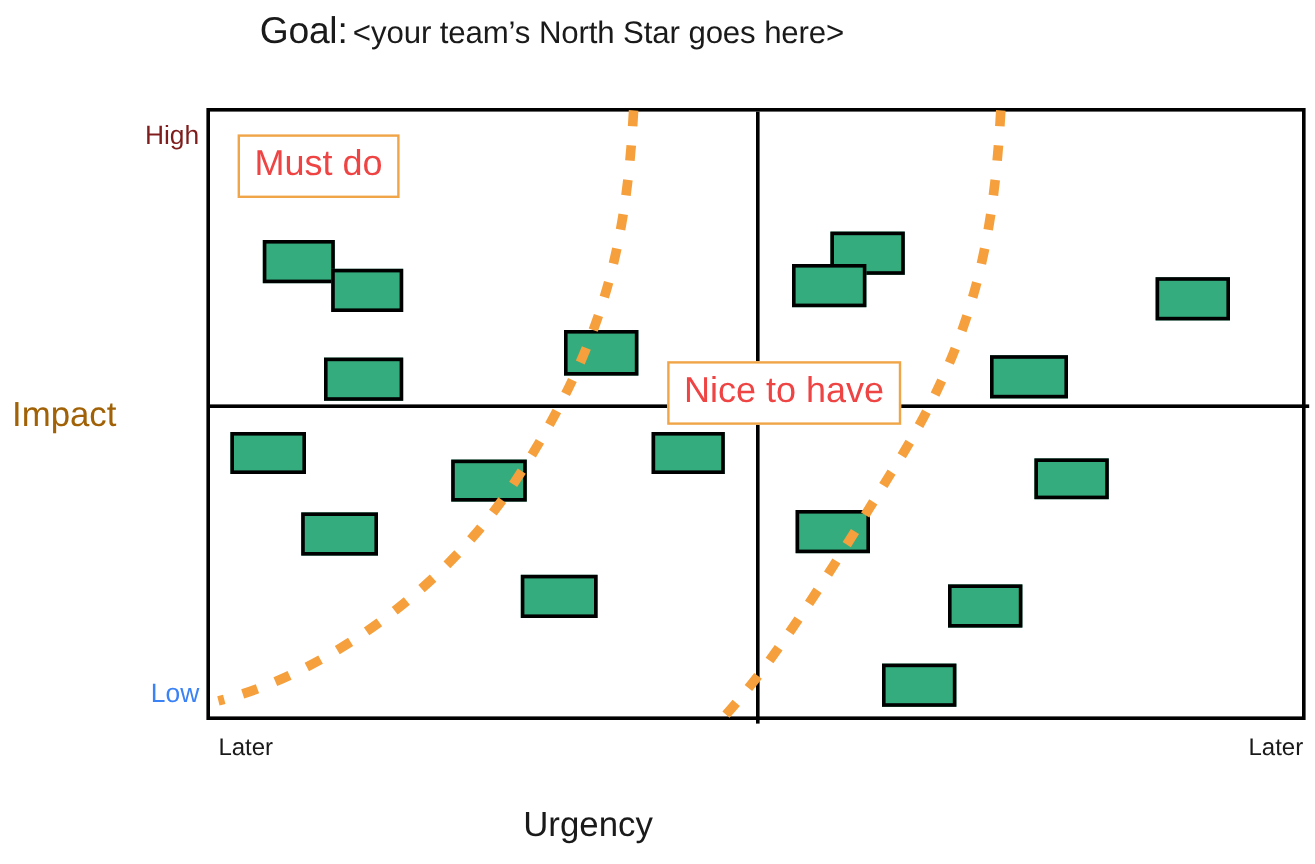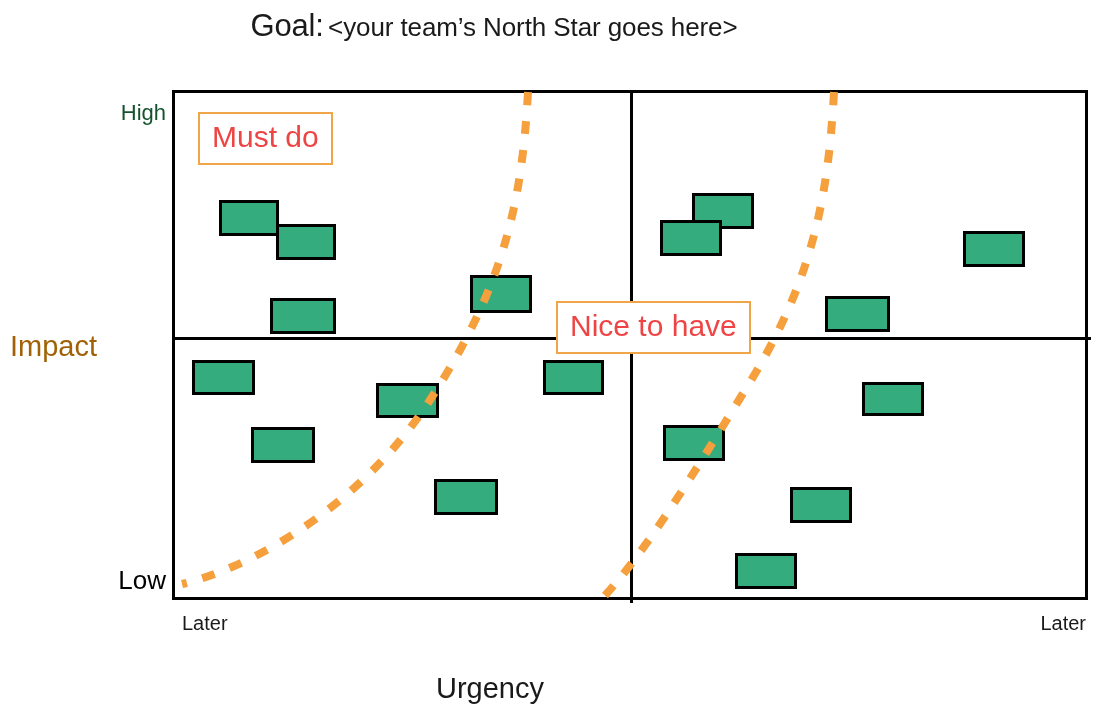--- a/index.html
+++ b/index.html
@@ -21,21 +21,20 @@
 
   
   #title {
     position: absolute;
     left: 0;
     top: 8px;
     width: 920px;
     text-align: center;
     white-space: nowrap;
     color: #1a1a1a;
-    margin-left: 34px;
   }
   #title .goal-word {
     font-size: 31px;
     font-weight: 400;
     letter-spacing: -0.2px;
   }
   #title .goal-rest {
     font-size: 26px;
     font-weight: 400;
     letter-spacing: -0.1px;
@@ -89,32 +88,32 @@
   }
   .tick-high {
     position: absolute;
     right: 0;
     top: 0;
     width: 166px;
     text-align: right;
     padding-right: 6px;
     box-sizing: border-box;
     font-size: 22px;
-    color: #14532d;
+    color: #7f1d1d;
   }
   .tick-low {
     position: absolute;
     right: 0;
     top: 0;
     width: 166px;
     text-align: right;
     padding-right: 6px;
     box-sizing: border-box;
-    font-size: 26px;
-    color: #000000;
+    font-size: 22px;
+    color: #3b82f6;
   }
   .tick-sooner {
     position: absolute;
     left: 182px;
     top: 612px;
     font-size: 20px;
     color: #1a1a1a;
   }
   .tick-later {
     position: absolute;

